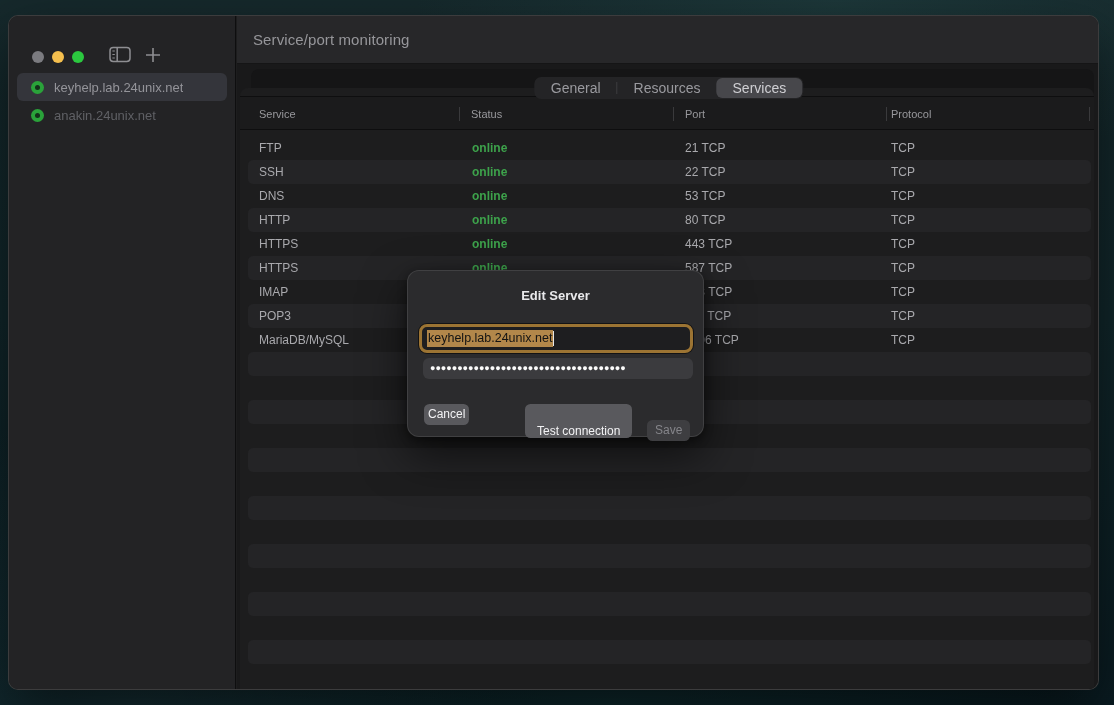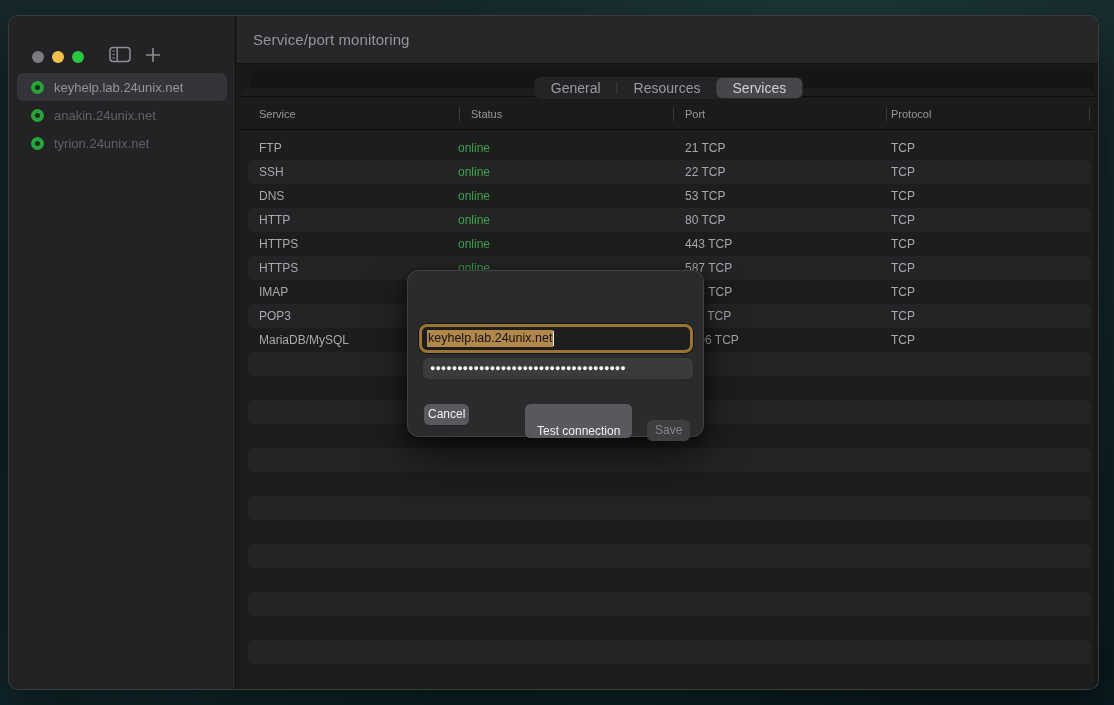--- a/index.html
+++ b/index.html
@@ -35,21 +35,21 @@
   .segment.selected{background:#47474b;color:#cfcfd3;}
   .seg-sep{width:1px;height:12px;background:#3d3d40;}
   .sheet{position:absolute;left:3px;right:6px;top:24px;bottom:0;background:#1d1d1e;border-radius:8px 8px 0 0;z-index:1;}
   .thead{position:relative;margin-top:8px;height:34px;background:#1b1b1c;border-top:1px solid #0e0e0f;border-bottom:1px solid #0e0e0f;}
   .th{position:absolute;top:0;height:34px;line-height:34px;font-size:11px;color:#98989c;}
   .th-divider{position:absolute;top:10px;width:1px;height:14px;background:#3a3a3c;}
   .tbody{position:relative;padding-top:6px;}
   .row{position:relative;height:24px;}
   .row.alt::before{content:"";position:absolute;left:8px;right:3px;top:0;bottom:0;background:#242426;border-radius:5px;}
   .cell{position:absolute;top:0;height:24px;line-height:24px;font-size:12px;color:#a9a9ad;white-space:nowrap;}
-  .c-service{left:19px;} .c-status{left:218px;} .c-port{left:445px;} .c-protocol{left:651px;}
+  .c-service{left:19px;} .c-status{left:232px;font-weight:bold;} .c-port{left:445px;} .c-protocol{left:651px;}
   .h-service{left:19px;} .h-status{left:231px;} .h-port{left:445px;} .h-protocol{left:651px;}
   .d1{left:219px;} .d2{left:433px;} .d3{left:646px;} .d4{left:849px;}
   .cell.online{color:var(--online);}
   
   .dialog{position:absolute;left:398px;top:254px;width:297px;height:167px;background:#2b2b2d;border-radius:12px;
     border:1px solid rgba(255,255,255,.10);z-index:20;
     box-shadow:0 18px 45px rgba(0,0,0,.6),0 3px 10px rgba(0,0,0,.45);}
   .dialog-title{position:absolute;left:0;right:0;top:17px;text-align:center;font-size:13px;font-weight:bold;color:#e9e9eb;}
   .host-input{position:absolute;left:11px;top:53px;width:274px;height:29px;background:#1e1e20;
     border:3px solid var(--focus-ring);border-radius:8px;display:flex;align-items:center;padding-left:5px;overflow:hidden;
@@ -97,24 +97,20 @@
 
       <nav class="server-list" id="server-list">
           <div class="server-item selected">
     <span class="dot"></span>
     <span class="label">keyhelp.lab.24unix.net</span>
   </div>
           <div class="server-item">
     <span class="dot"></span>
     <span class="label">anakin.24unix.net</span>
   </div>
-          <div class="server-item">
-    <span class="dot"></span>
-    <span class="label">tyrion.24unix.net</span>
-  </div>
         </nav>
     </aside>
 
     <main class="main">
       <header class="toolbar">
         <h1>Service/port monitoring</h1>
       </header>
 
       <div class="content">
         <div class="band"></div>
@@ -275,20 +271,21 @@
     <span class="cell c-status"></span>
     <span class="cell c-port"></span>
     <span class="cell c-protocol"></span>
   </div>
             </div>
         </div>
       </div>
     </main>
 
     <div class="dialog">
+      <div class="dialog-title">Edit Server</div>
       <div class="host-input">
         <span class="sel-text">keyhelp.lab.24unix.net</span>
           <span class="caret"></span>
       </div>
       <div class="pass-input">
         <span class="pass-dots">●●●●●●●●●●●●●●●●●●●●●●●●●●●●●●●●●●●●</span>
       </div>
       <button class="btn btn-cancel">Cancel</button>
       <button class="btn btn-test">Test connection</button>
       <button class="btn btn-save">Save</button>

